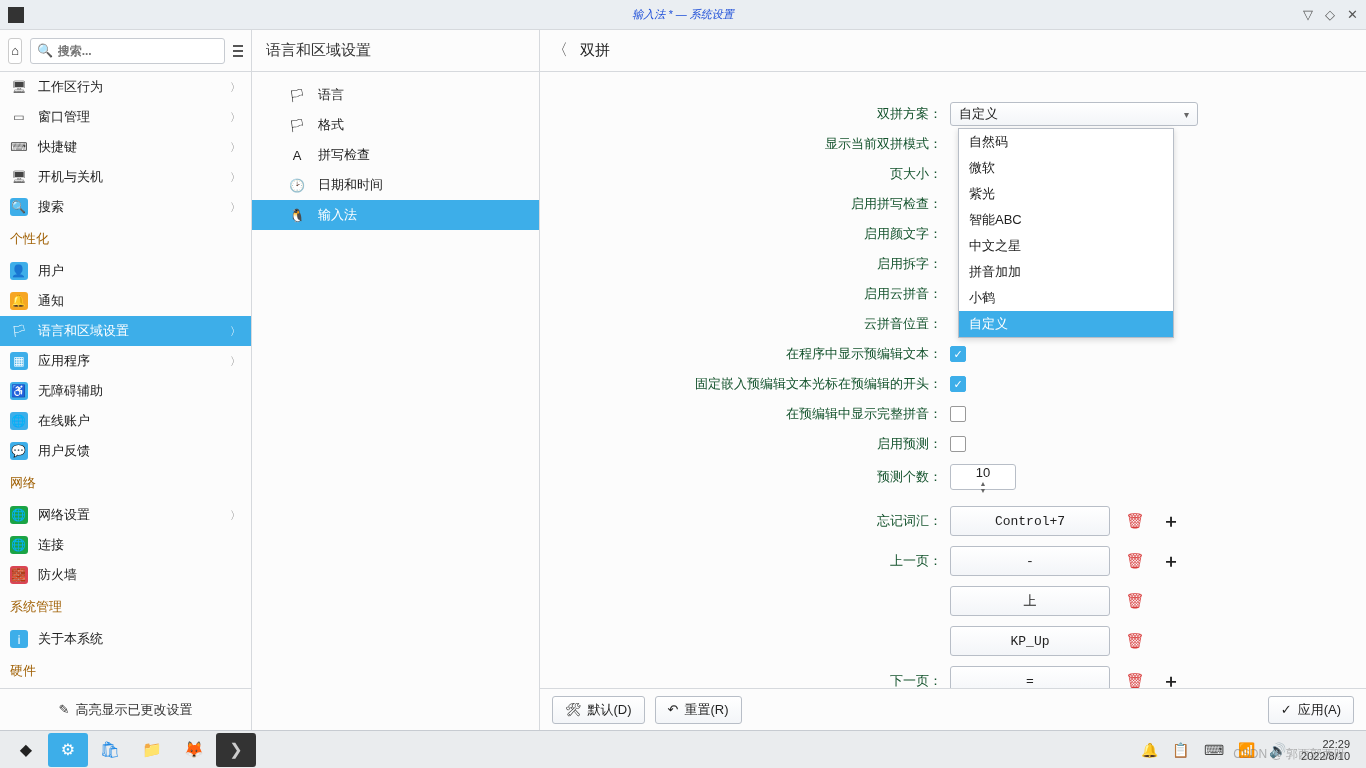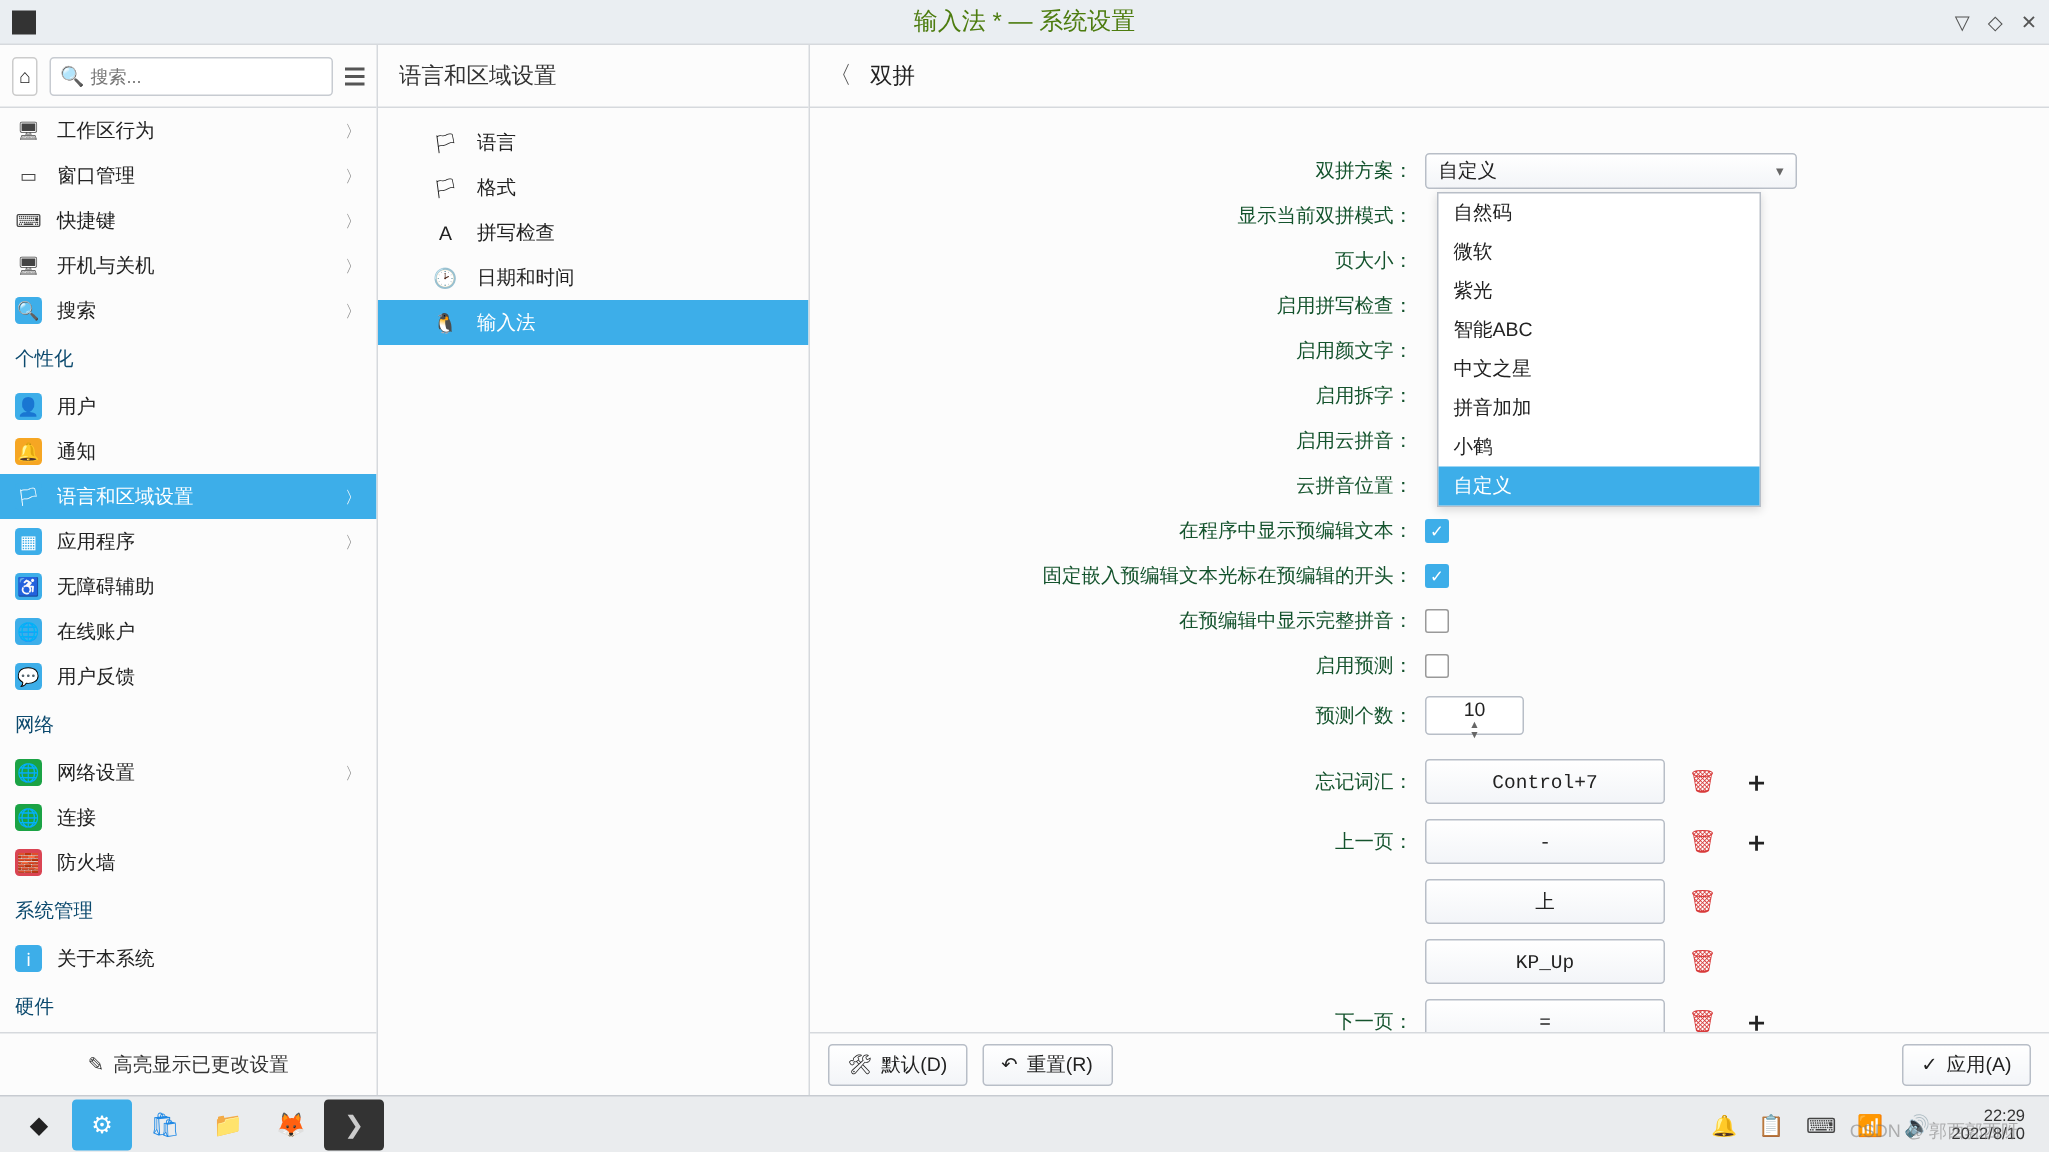--- a/index.html
+++ b/index.html
@@ -1,34 +1,34 @@
 <!DOCTYPE html>
 <html><head>
 <meta charset="utf-8">
 <style>
 * { box-sizing: border-box; margin: 0; padding: 0; font-family: sans-serif; }
 body { width: 1366px; height: 768px; overflow: hidden; background: #eceff3; font-size: 13px; color: #222; display: flex; flex-direction: column; }
 .titlebar { height: 30px; background: #eaeef2; display: flex; align-items: center; padding: 0 8px; border-bottom: 1px solid #d6d9dd; position: relative; }
 .titlebar .appicon { width: 16px; height: 16px; background: #333; margin-right: 8px; }
-.titlebar .title { position: absolute; left: 50%; transform: translateX(-50%); font-size: 16px; color: #4d7c0f; }
+.titlebar .title { position: absolute; left: 50%; transform: translateX(-50%); font-size: 11px; color: #1d4ed8; font-style: italic; }
 .titlebar .win-controls { margin-left: auto; display: flex; gap: 12px; color: #555; }
 .win-controls span { cursor: pointer; }
 
 .content { flex: 1; display: flex; min-height: 0; }
 
 .sidebar-col { width: 252px; background: #fcfcfc; border-right: 1px solid #d6d9dd; display: flex; flex-direction: column; }
 .sidebar-head { height: 42px; display: flex; align-items: center; padding: 6px 8px; gap: 8px; border-bottom: 1px solid #d6d9dd; }
 .home-btn { width: 26px; height: 26px; border: 1px solid #ccc; border-radius: 3px; display: flex; align-items: center; justify-content: center; background: #fff; }
 .search-box { flex: 1; height: 26px; border: 1px solid #c7cbd1; border-radius: 3px; display: flex; align-items: center; padding: 0 6px; gap: 4px; background: #fff; }
-.search-box input { border: none; outline: none; flex: 1; font-size: 12px; }
+.search-box input { border: none; outline: none; flex: 1; font-size: 12px; font-weight: bold; }
 .hamburger { width: 20px; display: flex; flex-direction: column; gap: 3px; cursor: pointer; }
 .hamburger div { height: 2px; background: #555; }
 
 .sidebar-list { flex: 1; overflow-y: auto; }
-.cat-header { padding: 8px 10px; font-size: 13px; color: #0c4a6e; }
+.cat-header { padding: 8px 10px; font-size: 13px; color: #a16207; }
 .side-item { height: 30px; display: flex; align-items: center; padding: 0 10px; gap: 10px; cursor: pointer; position: relative; }
 .side-item.active { background: #3daee9; color: #fff; }
 .side-item .icon { width: 18px; height: 18px; display: flex; align-items: center; justify-content: center; font-size: 12px; border-radius: 3px; }
 .side-item .chev { margin-left: auto; color: #888; font-size: 11px; }
 .side-item.active .chev { color: #fff; }
 .sidebar-footer { height: 42px; border-top: 1px solid #d6d9dd; display: flex; align-items: center; justify-content: center; gap: 6px; font-size: 13px; color: #333; }
 
 .midcol { width: 288px; background: #fcfcfc; border-right: 1px solid #d6d9dd; display: flex; flex-direction: column; }
 .mid-head { height: 42px; display: flex; align-items: center; padding: 0 14px; font-size: 15px; border-bottom: 1px solid #d6d9dd; color: #333; }
 .mid-list { flex: 1; overflow-y: auto; padding-top: 8px; }

